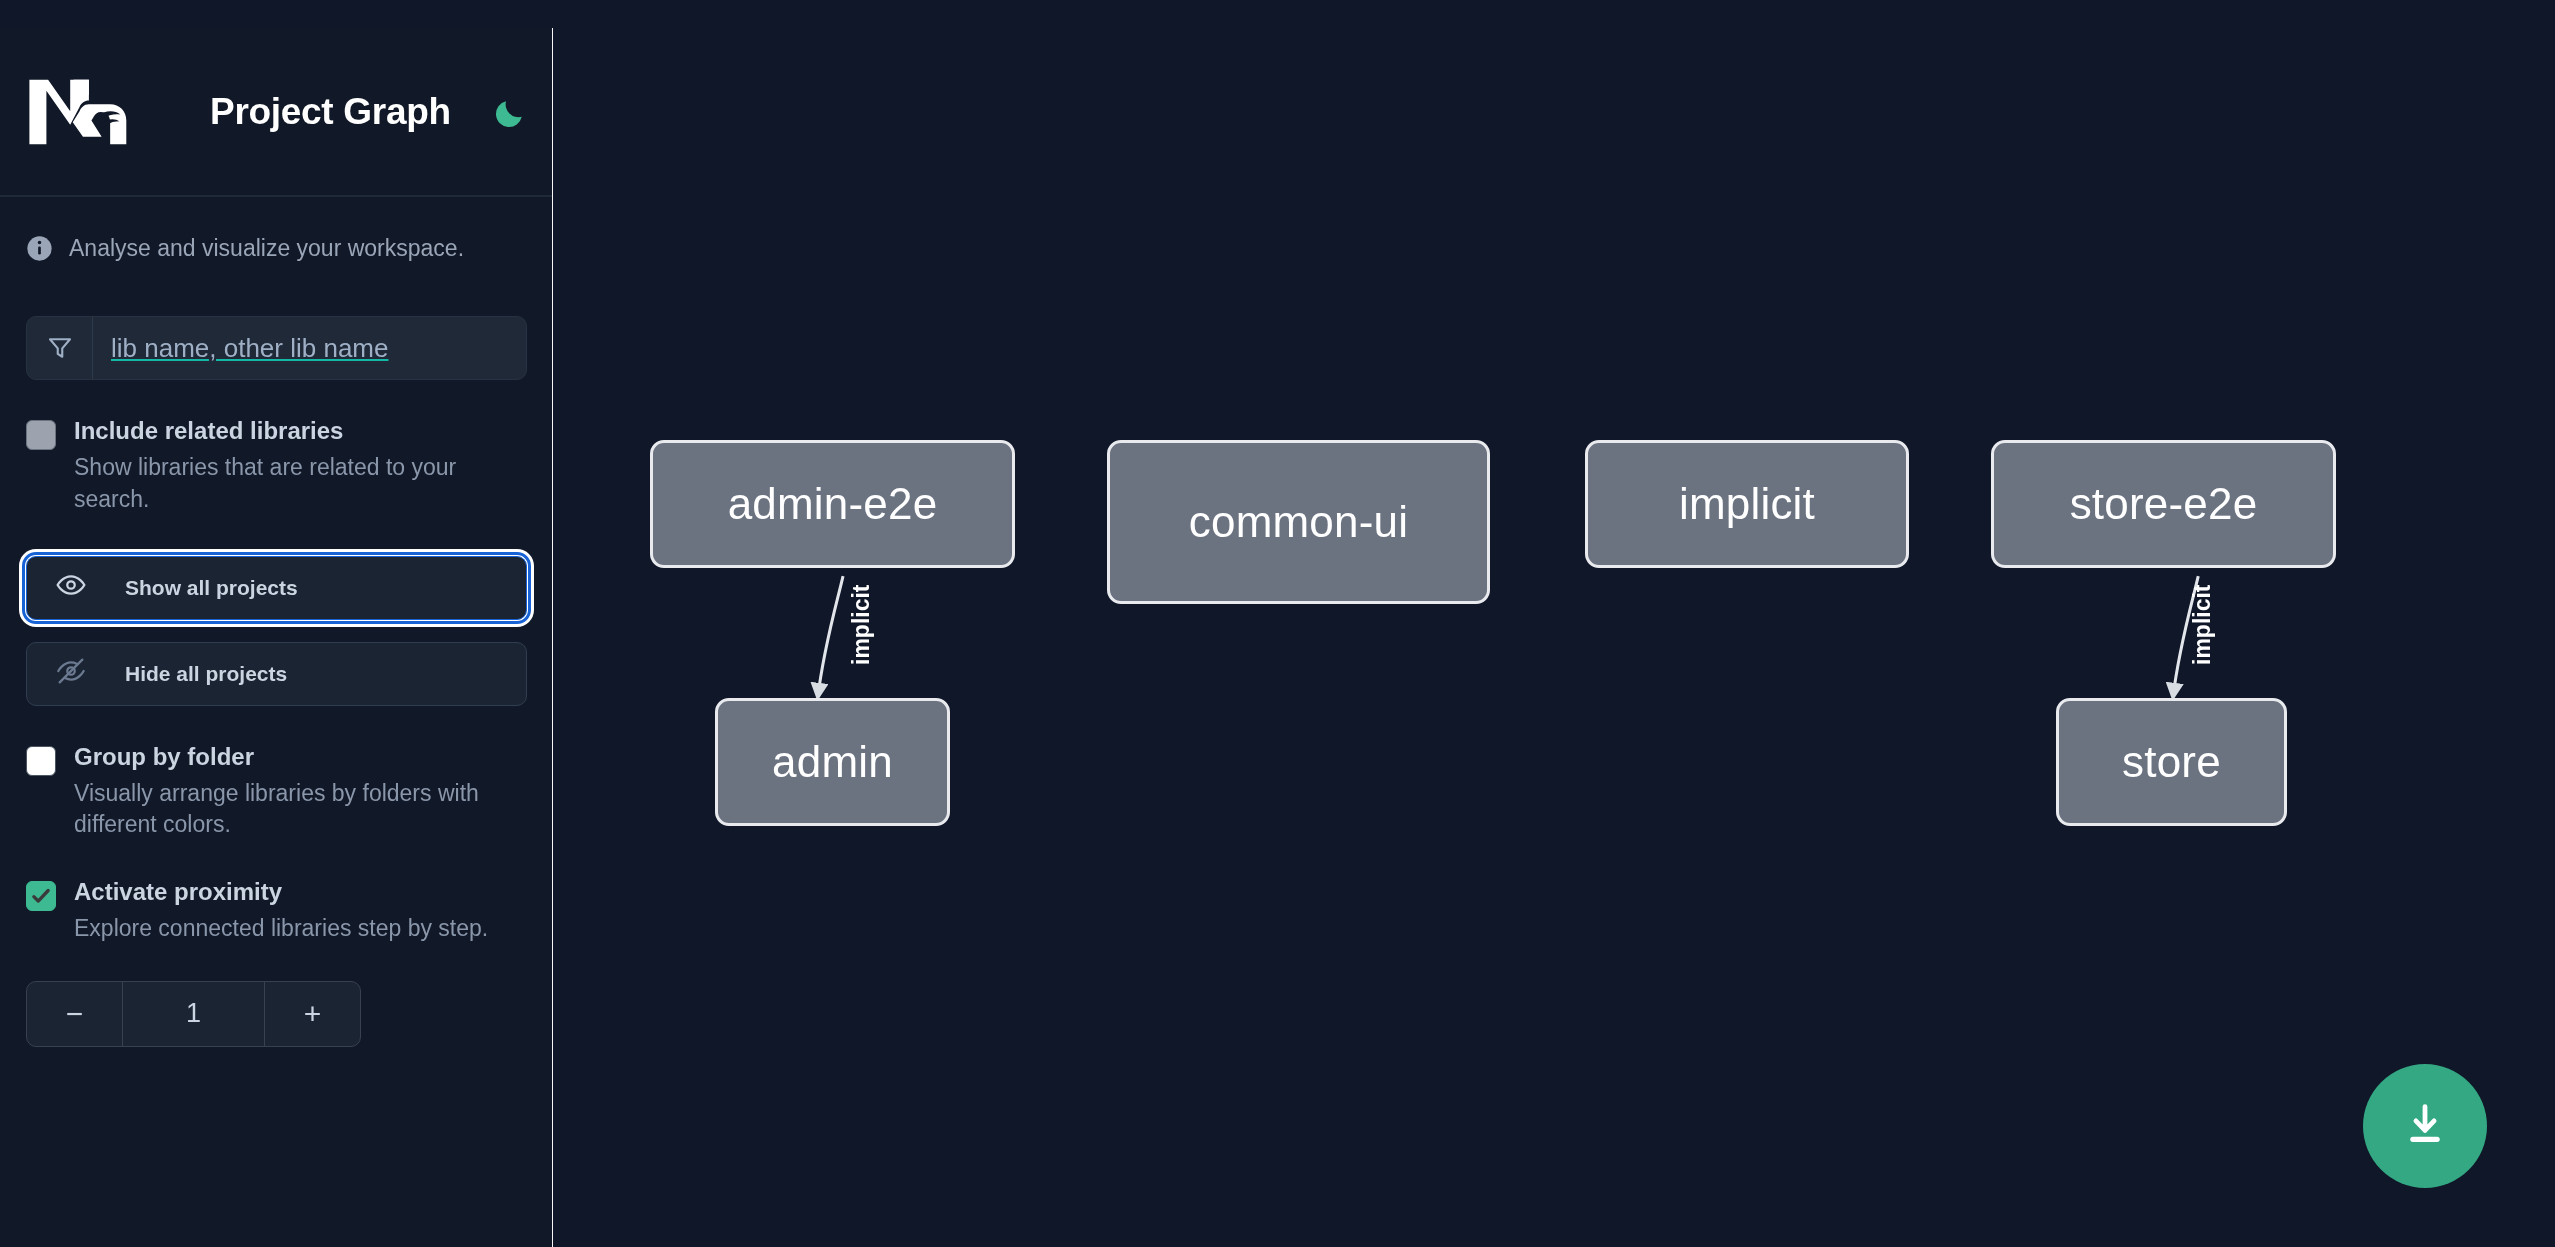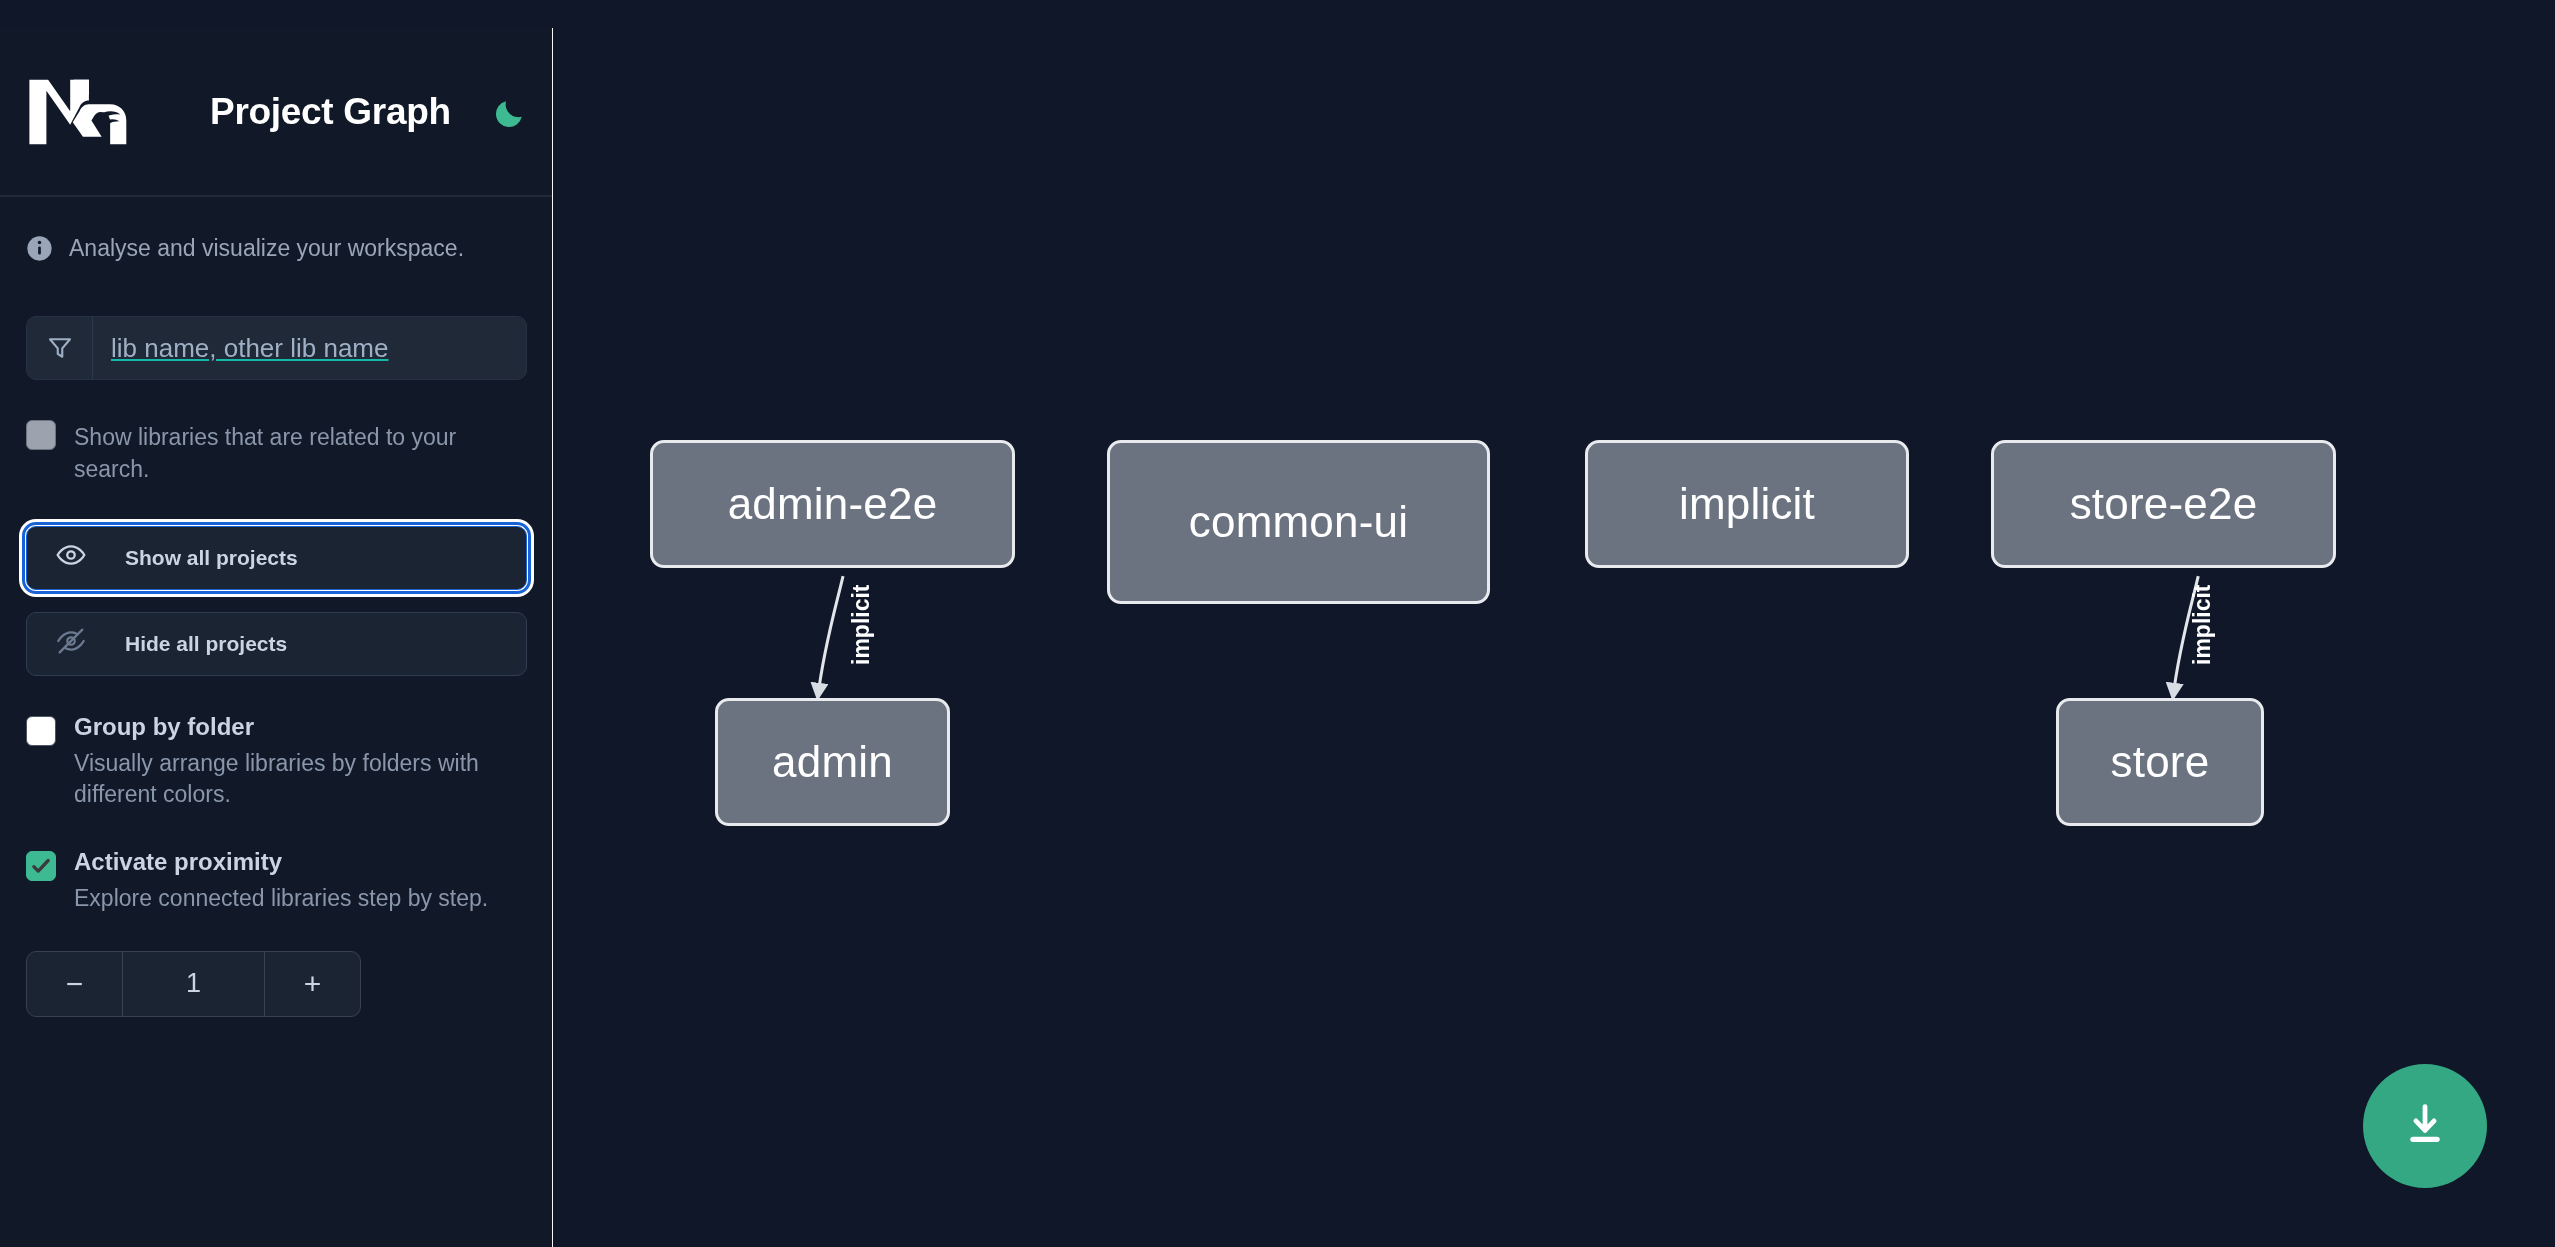--- a/index.html
+++ b/index.html
@@ -291,20 +291,21 @@
           </svg>
         </span>
         <input class="filter-input" type="text" placeholder="lib name, other lib name" style="">
       </div>
     </div>
 
     <div class="opt-group">
       <div class="opt-row">
         <span class="cb cb-disabled"></span>
         <div>
+          <div class="opt-label">Include related libraries</div>
           <div class="opt-desc">Show libraries that are related to your search.</div>
         </div>
       </div>
     </div>
 
     <div class="btn-stack">
       <button class="gbtn focused">
         <span>
           <svg width="32" height="32" viewBox="0 0 24 24" aria-hidden="true">
             <path d="M2 12s3.6-6.5 10-6.5S22 12 22 12s-3.6 6.5-10 6.5S2 12 2 12z" fill="none" stroke="#cbd5e1" stroke-width="1.7"></path>
@@ -378,21 +379,21 @@
     </svg>
 
     <div class="edge-label" style="left:295px; top:665px;">implicit</div>
     <div class="edge-label" style="left:1636px; top:665px;">implicit</div>
 
     <div class="node" style="left:97px;  top:440px; width:365px; height:128px;">admin-e2e</div>
     <div class="node" style="left:162px; top:698px; width:235px; height:128px;">admin</div>
     <div class="node" style="left:554px; top:440px; width:383px; height:164px;">common-ui</div>
     <div class="node" style="left:1032px; top:440px; width:324px; height:128px;">implicit</div>
     <div class="node" style="left:1438px; top:440px; width:345px; height:128px;">store-e2e</div>
-    <div class="node" style="left:1503px; top:698px; width:208px; height:128px;text-align:center;">store</div>
+    <div class="node" style="left:1503px; top:698px; width:231px; height:128px;text-align:center;">store</div>
 
     <button class="fab">
       <span>
         <svg width="52" height="52" viewBox="0 0 24 24" aria-hidden="true">
           <path d="M12 3.5v10.5M12 14.5l-4.2-4.4M12 14.5l4.2-4.4" fill="none" stroke="#ffffff" stroke-width="2.2" stroke-linecap="round" stroke-linejoin="round"></path>
           <line x1="6.4" y1="18.6" x2="17.6" y2="18.6" stroke="#ffffff" stroke-width="2.4" stroke-linecap="round"></line>
         </svg>
       </span>
     </button>
   </main>

